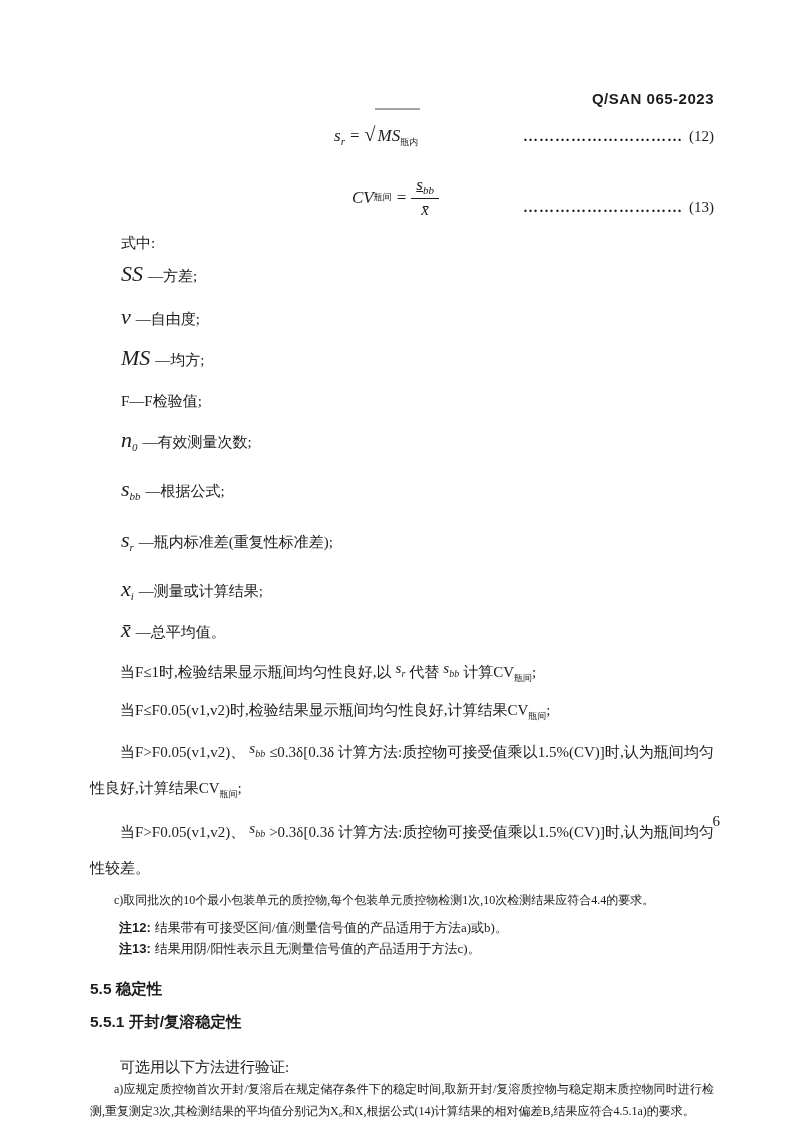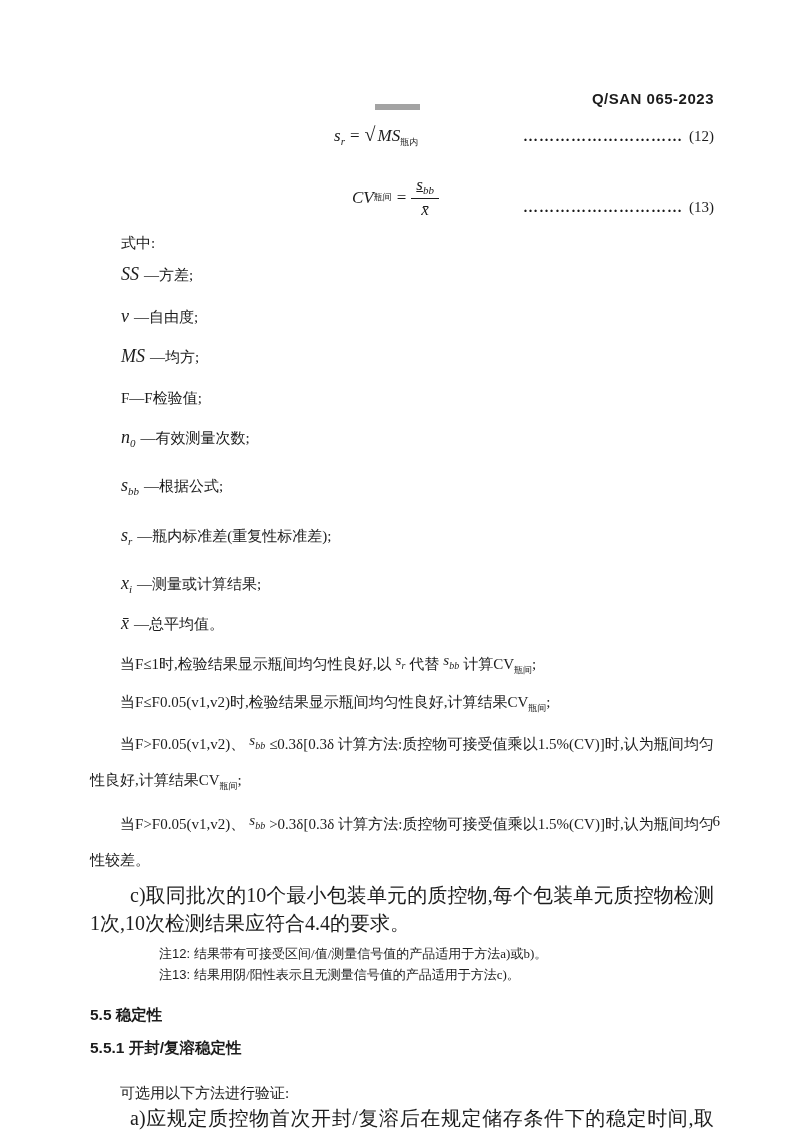--- a/index.html
+++ b/index.html
@@ -43,21 +43,21 @@
   .math sub {
     font-size: 11px;
     font-style: italic;
   }
   .math sub.cjk-sub {
     font-size: 9px;
     font-style: normal;
   }
   .eq { font-style: normal; padding: 0 5px; }
   .sqrt-sign { font-style: normal; font-size: 20px; }
-  .radicand { border-top: 6px solid #a3a3a3; padding: 16px 2px; }
+  .radicand { border-top: 2px solid #a3a3a3; padding: 16px 2px; }
   .frac {
     display: inline-flex;
     flex-direction: column;
     align-items: center;
     vertical-align: middle;
     line-height: 1.15;
   }
   .frac .num { border-bottom: 1.2px solid #1c1c1c; padding: 0 5px 1px 5px; text-decoration: underline; }
   .frac .den { padding-top: 1px; }
   .leader-dots {
@@ -88,36 +88,36 @@
   }
   .def-row {
     margin-left: 31px;
     font-size: 15px;
     line-height: 24px;
     white-space: nowrap;
   }
   .def-row .sym {
     font-family: "Liberation Serif", "DejaVu Serif", serif;
     font-style: italic;
-    font-size: 18px;
+    font-size: 22px;
   }
   .def-row.upright .sym { font-style: normal; font-size: 15px; }
   .def-row sub { font-size: 11px; font-style: italic; }
   .def-row .desc { margin-left: 5px; }
   .def-row.nogap .desc { margin-left: 0; }
   
   .para {
     font-size: 15px;
     line-height: 30px;
     text-align: justify;
     text-indent: 2em;
   }
   .para-tight {
-    font-size: 20px;
-    line-height: 28px;
+    font-size: 12px;
+    line-height: 22px;
     text-align: justify;
     text-indent: 2em;
   }
   .imath {
     font-family: "Liberation Serif", "DejaVu Serif", serif;
     font-style: italic;
     position: relative;
     top: -4px;
     margin: 0 4px;
     font-size: 15px;
@@ -125,22 +125,21 @@
   .imath sub { font-size: 10px; }
   .cv-sub { font-size: 9px; }
   
   .note-row {
     margin-left: 29px;
     font-size: 13px;
     line-height: 21px;
   }
   .note-label {
     font-family: "Liberation Sans", "DejaVu Sans", sans-serif;
-    font-weight: 400;
-    margin-left: 40px;
+    font-weight: 700;
   }
   .note-text { margin-left: 4px; }
   
   .heading {
     font-family: "Liberation Sans", "DejaVu Sans", sans-serif;
     font-weight: 700;
     font-size: 15.5px;
     line-height: 20px;
   }
   .h55 { margin-top: 20px; }

